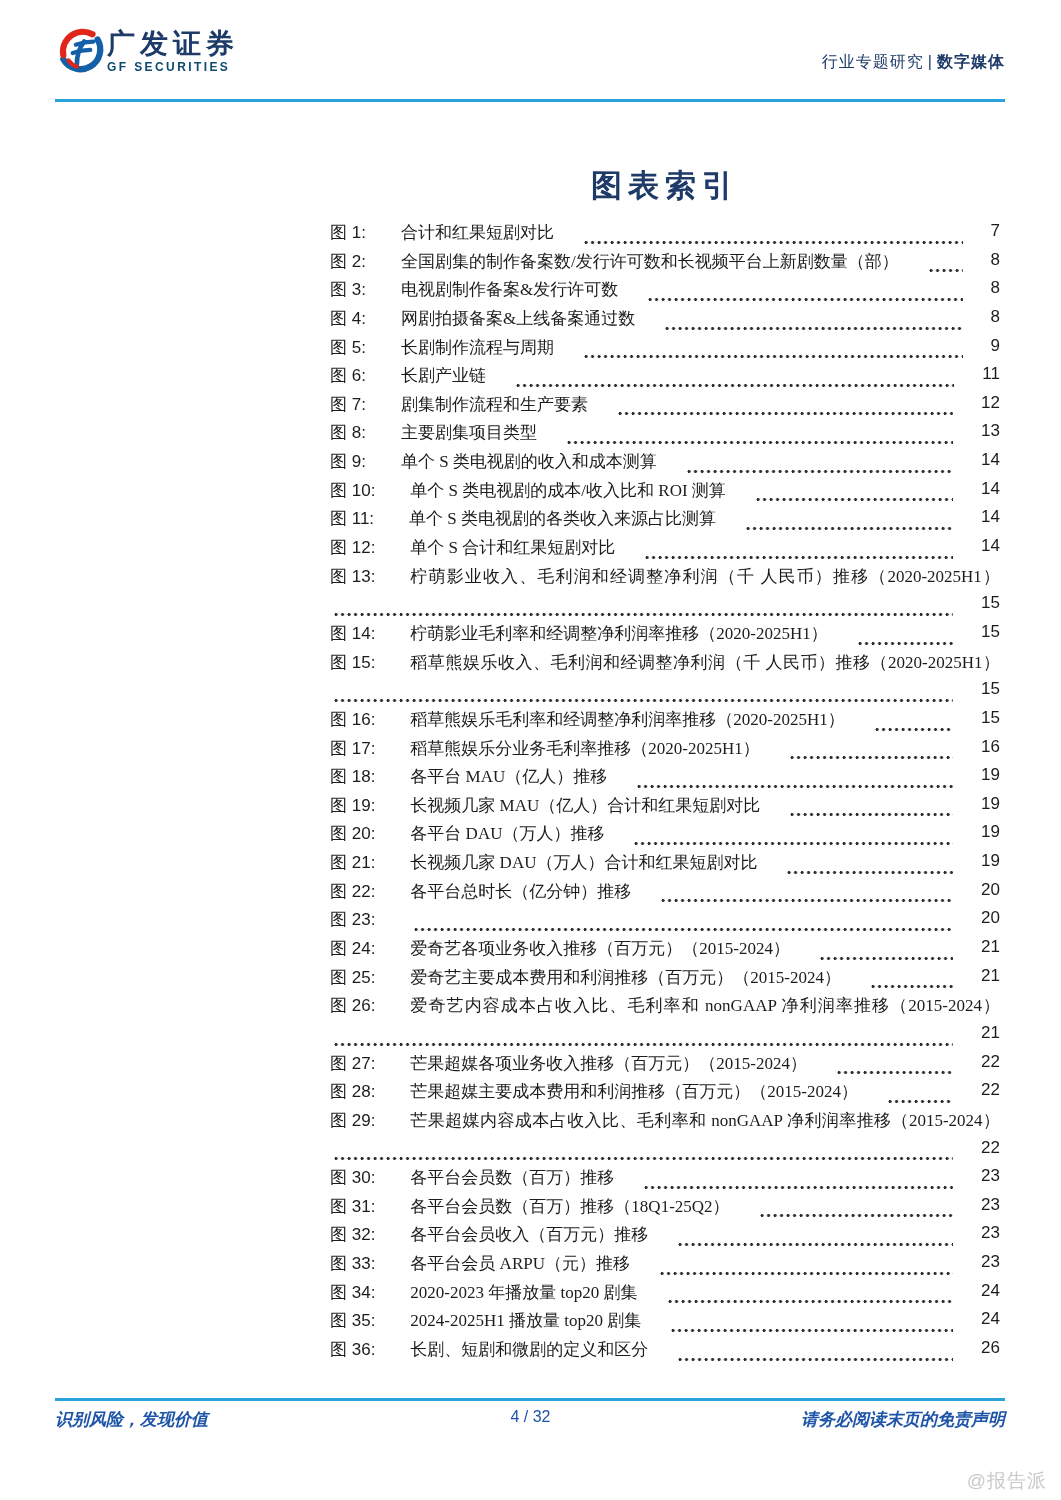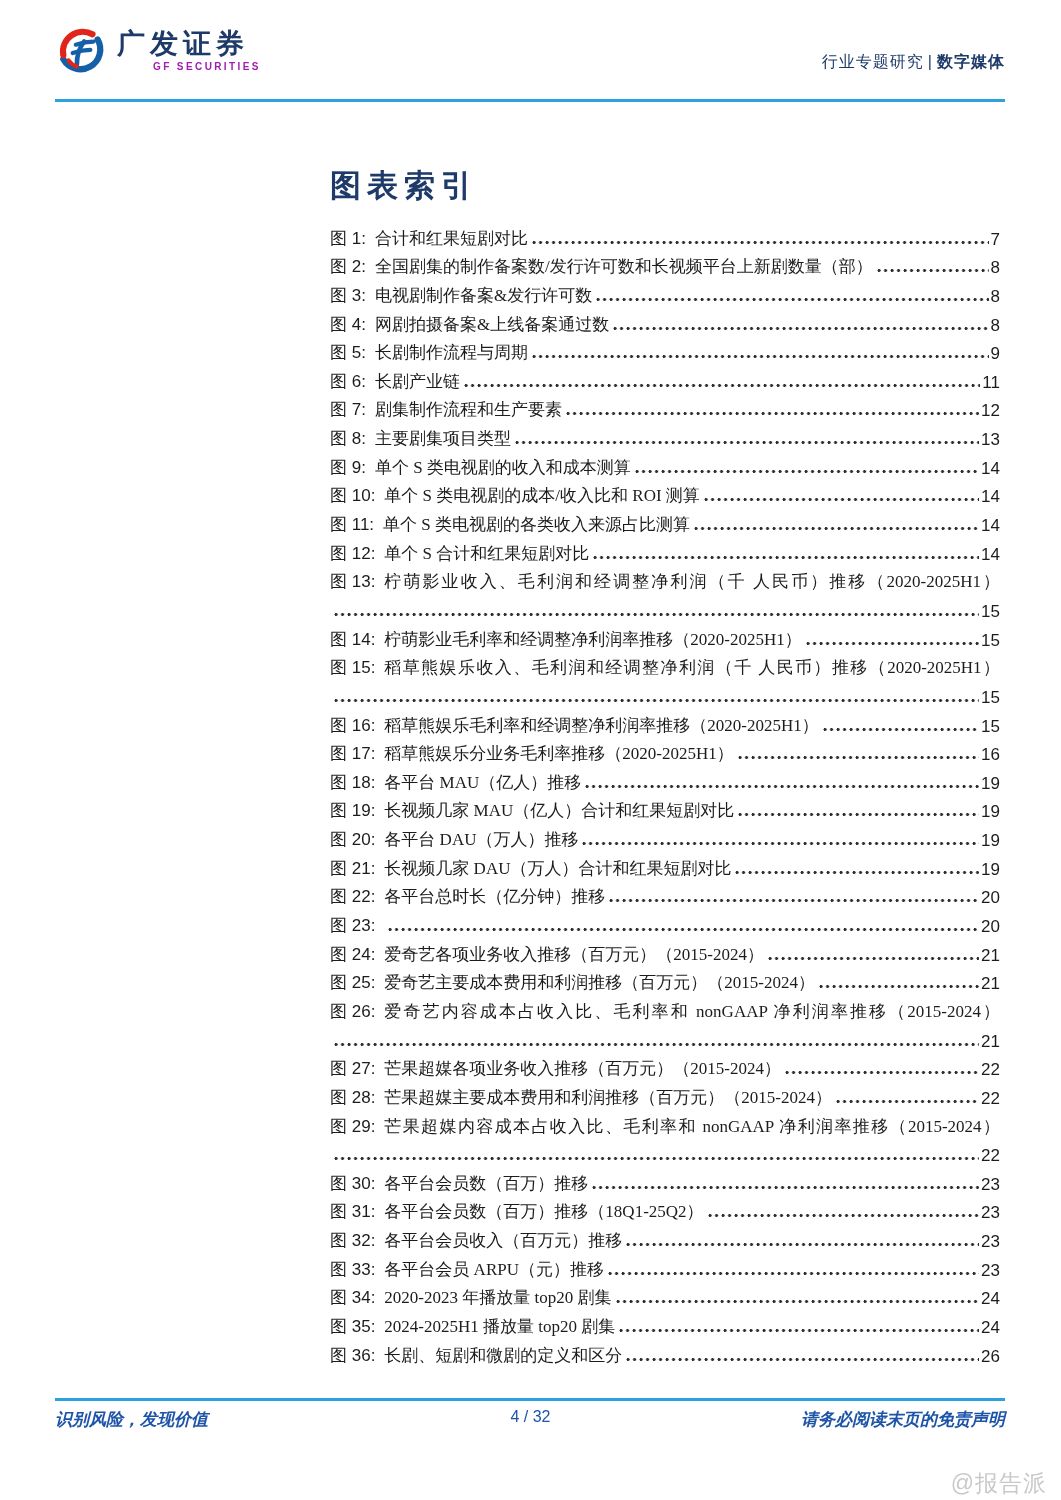--- a/index.html
+++ b/index.html
@@ -6,44 +6,44 @@
   .page{
     position:relative;
     width:1061px;height:1500px;
     background:#ffffff;
     margin:0 auto;
     overflow:hidden;
     font-family:"Liberation Sans", sans-serif;
     color:#1c1c1c;
   }
   
-  .hdr-logo{position:absolute;left:55px;top:26px;display:flex;align-items:center;gap:10px;}
+  .hdr-logo{position:absolute;left:55px;top:26px;display:flex;align-items:center;}
   .hdr-logo svg{display:block;}
   .logo-text{display:flex;flex-direction:column;}
   .logo-cn{font-size:28px;font-weight:bold;color:#1d3a68;letter-spacing:5px;line-height:30px;font-family:"Liberation Serif",serif;}
-  .logo-en{font-size:10px;font-weight:bold;color:#a21caf;letter-spacing:2.4px;line-height:16px;margin-left:36px;}
+  .logo-en{font-size:12px;font-weight:bold;color:#0c4a6e;letter-spacing:2.4px;line-height:16px;}
   .hdr-right{
     position:absolute;right:56px;top:52px;
     font-size:16px;color:#1d3a68;letter-spacing:1px;
   }
   .hdr-right .sep{padding:0 4px;font-weight:400;}
   .hdr-right .topic{font-weight:bold;}
   .hdr-rule{position:absolute;left:55px;top:99px;width:950px;height:3px;background:#2aa3dc;}
   
   .doc-title{
     position:absolute;left:330px;top:165px;width:670px;
-    font-size:31px;font-weight:bold;color:#1d3a68;
+    text-align:center;font-size:31px;font-weight:bold;color:#1d3a68;
     font-family:"Liberation Serif",serif;letter-spacing:6px;margin:0;
   }
   
   .toc{
     position:absolute;left:330px;top:221px;width:670px;
     font-size:17px;
   }
-  .toc-row{height:28.65px;display:flex;align-items:flex-end;white-space:nowrap;}
+  .toc-row{height:28.65px;display:flex;align-items:flex-start;white-space:nowrap;gap:26px;}
   .fig-label{flex:0 0 auto;margin-right:9px;font-family:"Liberation Sans",sans-serif;color:#1c1c1c;}
   .fig-title{flex:0 0 auto;font-family:"Liberation Serif",serif;color:#1c1c1c;}
   .wrap-row .fig-title{flex:1 1 auto;text-align:justify;text-align-last:justify;overflow:hidden;}
   .dot-leader{
     flex:1 1 auto;align-self:flex-end;height:7px;margin:0 2px 4px 4px;
     background-image:radial-gradient(circle at 2px 3.5px,#2e2e2e 1.25px,transparent 1.8px);
     background-size:6.5px 7px;background-repeat:repeat-x;
   }
   .page-no{flex:0 0 auto;font-family:"Liberation Sans",sans-serif;color:#1c1c1c;}
   
@@ -52,21 +52,21 @@
     position:absolute;left:55px;top:1408px;width:950px;
     display:flex;justify-content:space-between;
     font-size:17px;font-weight:bold;color:#1d54a7;font-style:italic;
   }
   .ftr-page{
     position:absolute;left:0;top:1408px;width:1061px;
     text-align:center;font-size:16px;color:#1d54a7;
   }
   .watermark{
     position:absolute;right:14px;top:1468px;
-    font-size:23px;color:#c9c9c9;letter-spacing:1px;
+    font-size:19px;color:#c9c9c9;letter-spacing:1px;
   }
 </style>
 </head>
 <body>
 
 <div class="page">
 
   <div class="hdr-logo">
     <span>
       <svg width="52" height="52" viewBox="0 0 50 50" aria-hidden="true">

